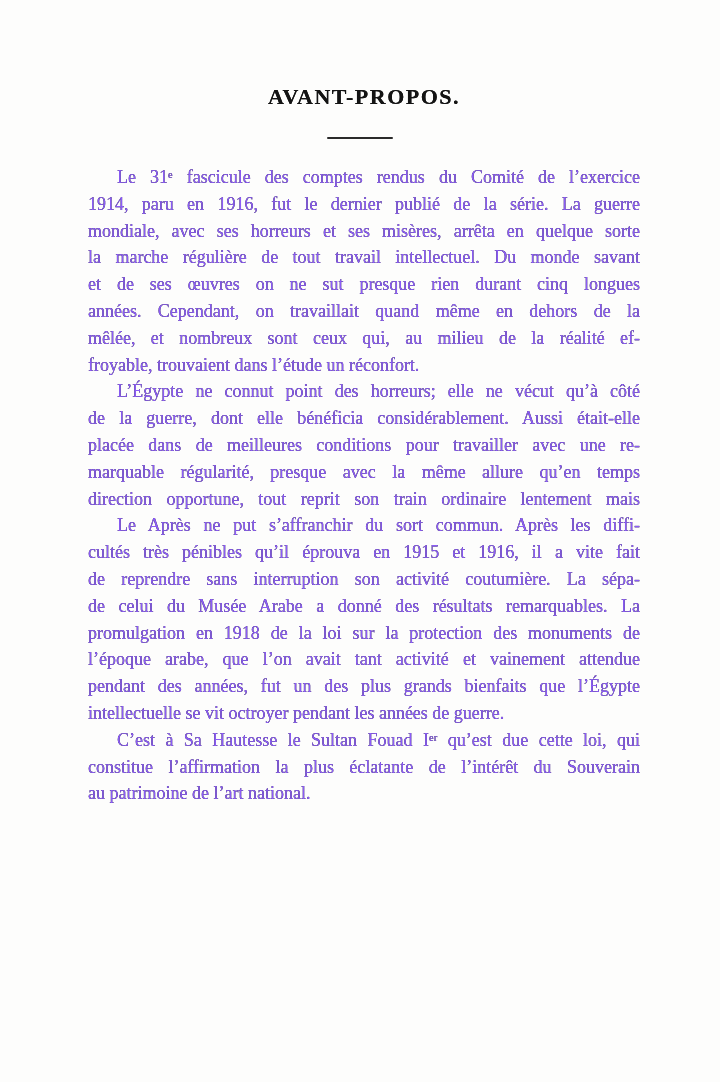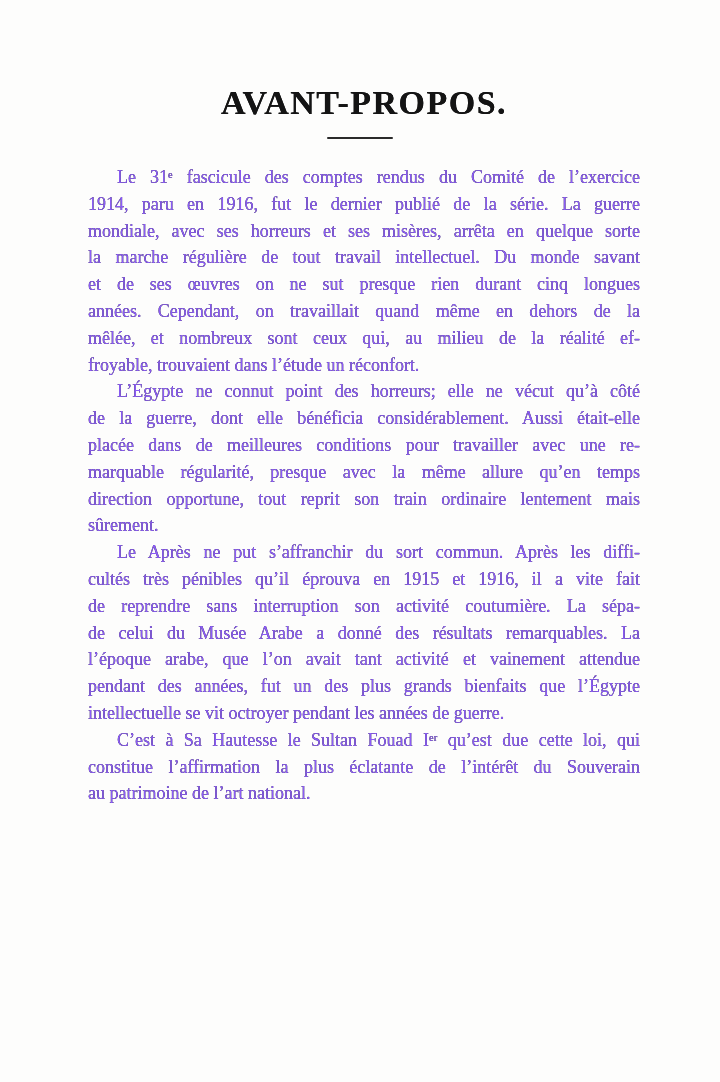--- a/index.html
+++ b/index.html
@@ -19,21 +19,21 @@
     inset: 0;
   }
   .title {
     position: absolute;
     top: 84px;
     left: 88px;
     width: 552px;
     text-align: center;
     font-family: "Liberation Serif", serif;
     font-weight: bold;
-    font-size: 34px;
+    font-size: 22px;
     letter-spacing: 1.5px;
     color: #141414;
     margin: 0;
     text-shadow: 0 0 0.5px #141414;
   }
   .title-rule {
     position: absolute;
     top: 137px;
     left: 327px;
     width: 66px;
@@ -99,28 +99,28 @@
       <div class="line">mêlée, et nombreux sont ceux qui, au milieu de la réalité ef-</div>
       <div class="line last">froyable, trouvaient dans l’étude un réconfort.</div>
     </div>
 
     <div class="paragraph">
       <div class="line first">L’Égypte ne connut point des horreurs; elle ne vécut qu’à côté</div>
       <div class="line">de la guerre, dont elle bénéficia considérablement. Aussi était-elle</div>
       <div class="line">placée dans de meilleures conditions pour travailler avec une re-</div>
       <div class="line">marquable régularité, presque avec la même allure qu’en temps</div>
       <div class="line">direction opportune, tout reprit son train ordinaire lentement mais</div>
-      <div class="line last">sûrement.</div>
     </div>
 
     <div class="paragraph">
       <div class="line first">Le Après ne put s’affranchir du sort commun. Après les diffi-</div>
       <div class="line">cultés très pénibles qu’il éprouva en 1915 et 1916, il a vite fait</div>
       <div class="line">de reprendre sans interruption son activité coutumière. La sépa-</div>
       <div class="line">de celui du Musée Arabe a donné des résultats remarquables. La</div>
+      <div class="line">promulgation en 1918 de la loi sur la protection des monuments de</div>
       <div class="line">l’époque arabe, que l’on avait tant activité et vainement attendue</div>
       <div class="line">pendant des années, fut un des plus grands bienfaits que l’Égypte</div>
       <div class="line last">intellectuelle se vit octroyer pendant les années de guerre.</div>
     </div>
 
     <div class="paragraph">
       <div class="line first">C’est à Sa Hautesse le Sultan Fouad Iᵉʳ qu’est due cette loi, qui</div>
       <div class="line">constitue l’affirmation la plus éclatante de l’intérêt du Souverain</div>
       <div class="line last">au patrimoine de l’art national.</div>
     </div>

